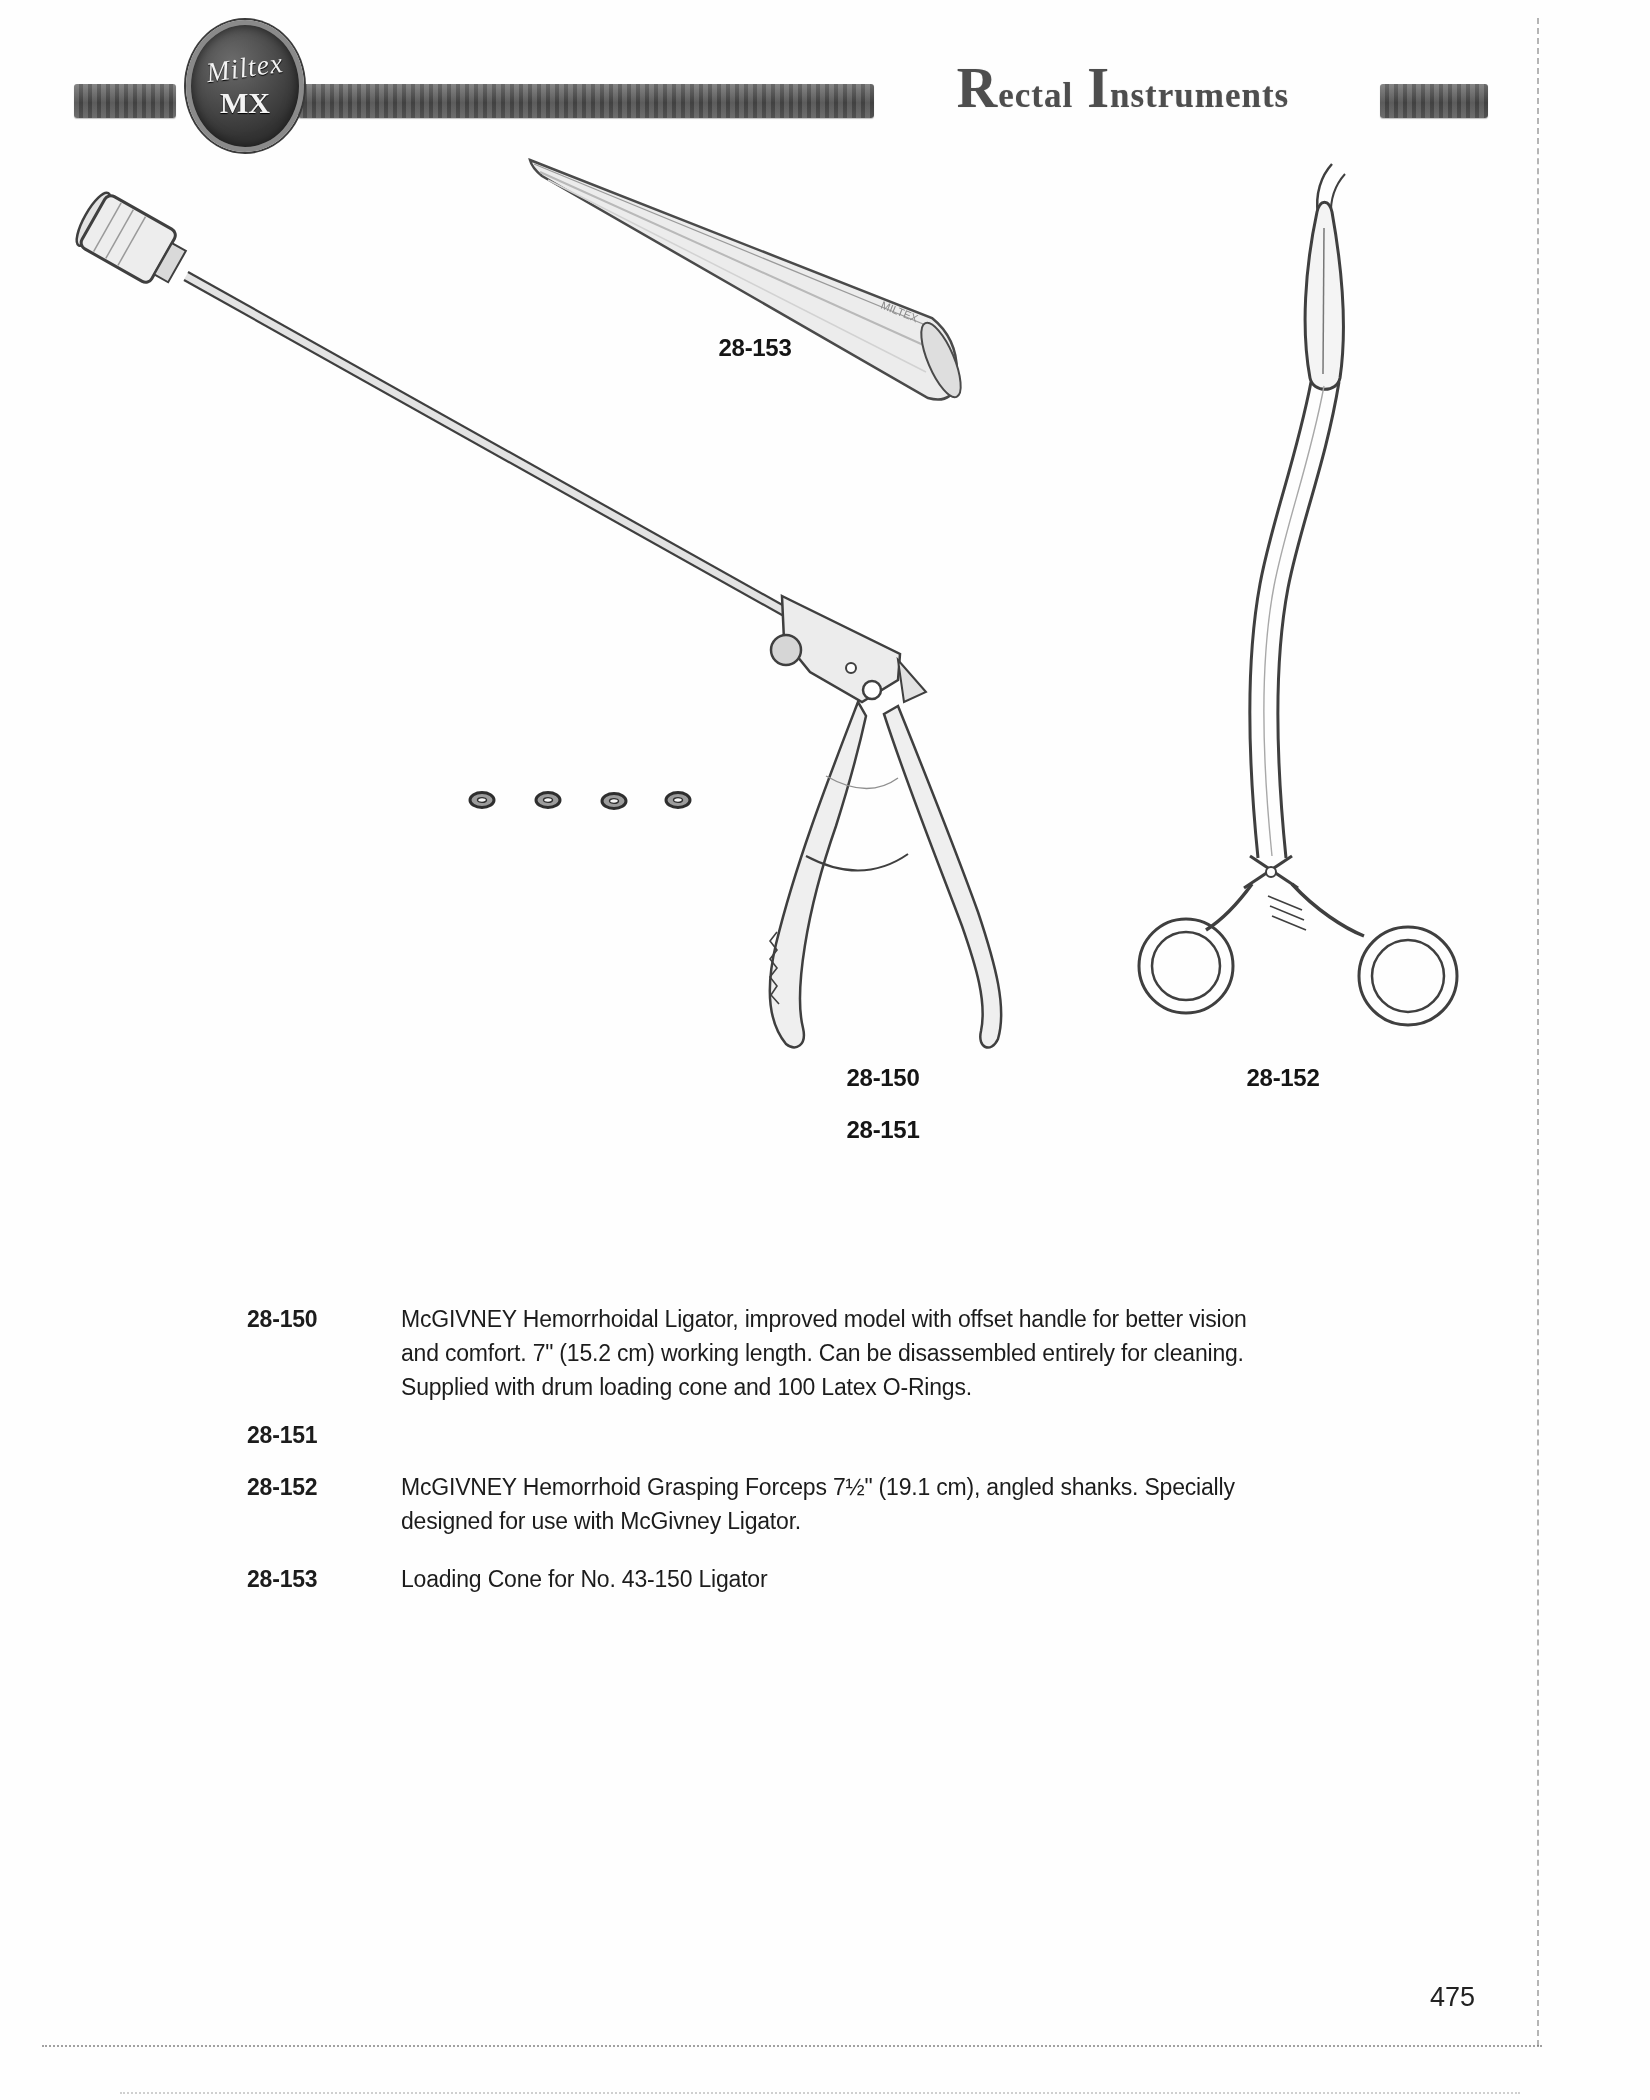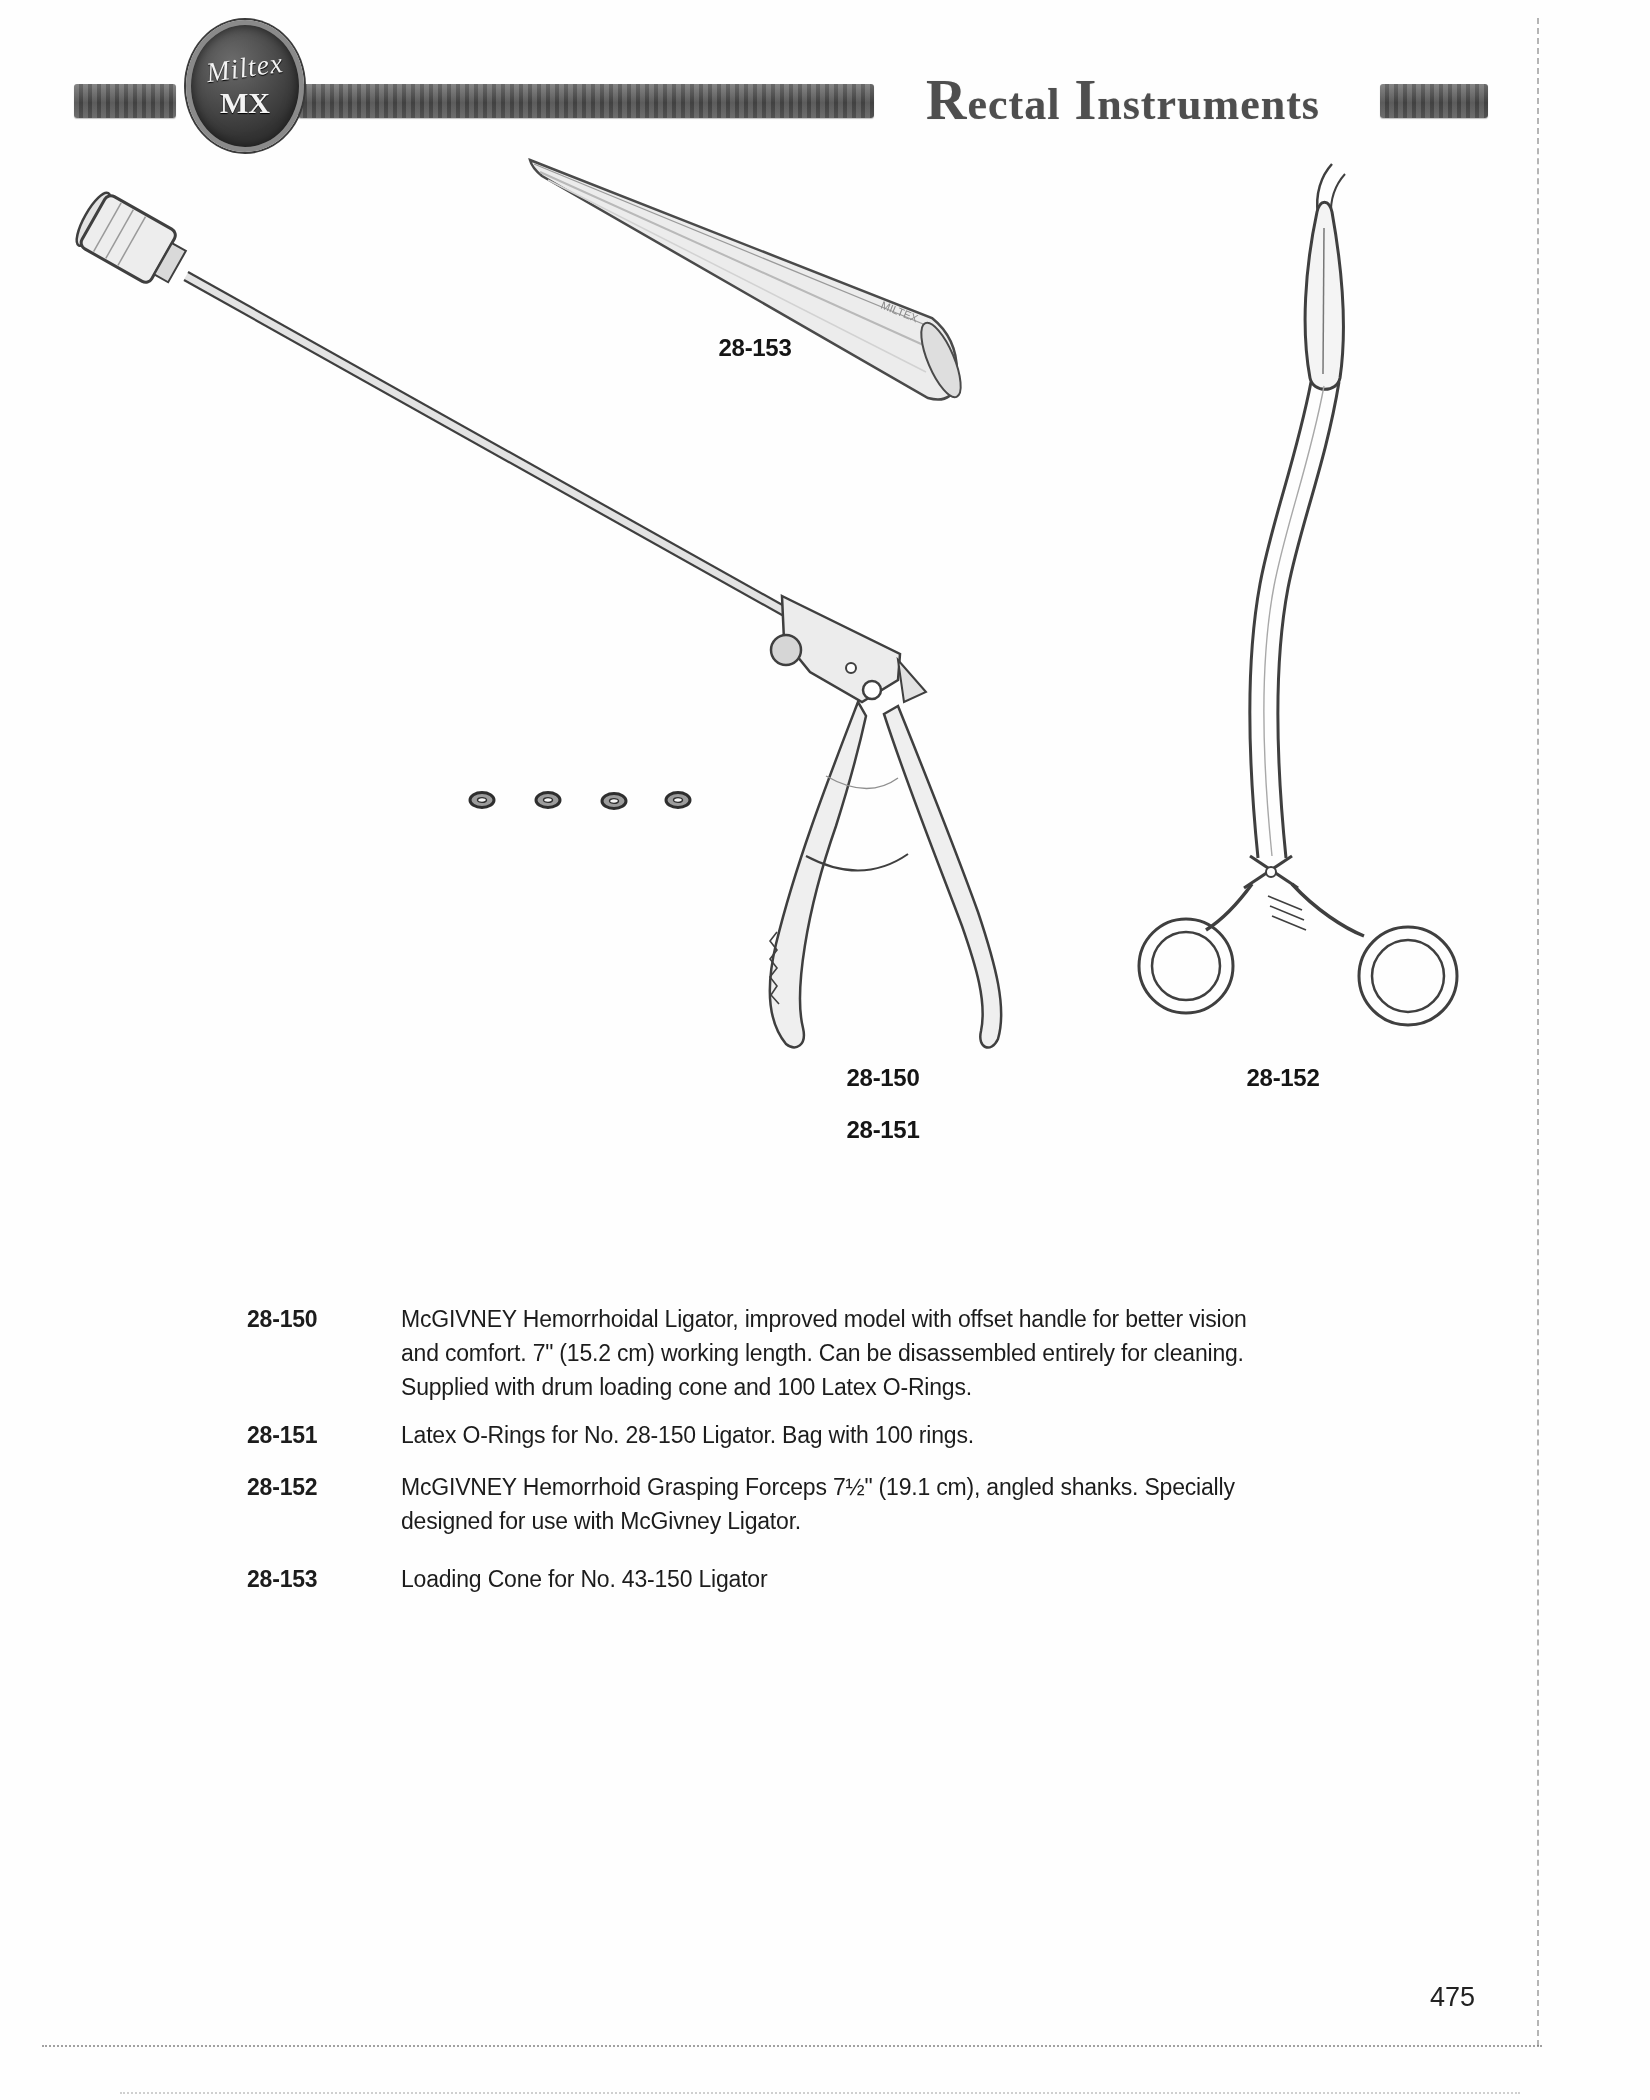--- a/index.html
+++ b/index.html
@@ -54,26 +54,26 @@
     font-family: "Liberation Serif", serif;
     font-size: 30px;
     font-weight: 700;
     margin-top: 2px;
     text-shadow: 0 1px 1px #000;
     text-align: right;
   }
 
   .page-title {
     position: absolute;
-    left: 878px; top: 58px;
+    left: 878px; top: 46px;
     width: 490px;
     text-align: center;
     font-family: "Liberation Serif", serif;
     font-weight: 700;
-    font-size: 44px;
+    font-size: 35px;
     color: #4e4e4e;
     letter-spacing: 1px;
     line-height: 84px;
     white-space: nowrap;
     text-shadow: 0 0 1px rgba(0,0,0,0.25);
   }
   .page-title .word { display: inline-block; }
   .page-title .word + .word { margin-left: 14px; }
   .page-title .word::first-letter { font-size: 56px; }
 
@@ -252,21 +252,20 @@
   <div class="fig-label" style="left:828px; top:1116px;">28-151</div>
   <div class="fig-label" style="left:1228px; top:1064px;">28-152</div>
 
   <div class="catalog-row" style="top:1302px;">
     <div class="code">28-150</div>
     <div class="desc">McGIVNEY Hemorrhoidal Ligator, improved model with offset handle for better vision and comfort.  7" (15.2 cm) working length.  Can be disassembled entirely for cleaning.  Supplied with drum loading cone and 100 Latex O-Rings.</div>
   </div>
 
   <div class="catalog-row" style="top:1418px;">
     <div class="code">28-151</div>
-    <div class="desc">Latex O-Rings for No. 28-150 Ligator.  Bag with 100 rings.</div>
   </div>
 
   <div class="catalog-row" style="top:1470px;">
     <div class="code">28-152</div>
     <div class="desc">McGIVNEY Hemorrhoid Grasping Forceps 7½" (19.1 cm), angled shanks. Specially designed for use with McGivney Ligator.</div>
   </div>
 
   <div class="catalog-row" style="top:1562px;">
     <div class="code">28-153</div>
     <div class="desc">Loading Cone for No. 43-150 Ligator</div>

